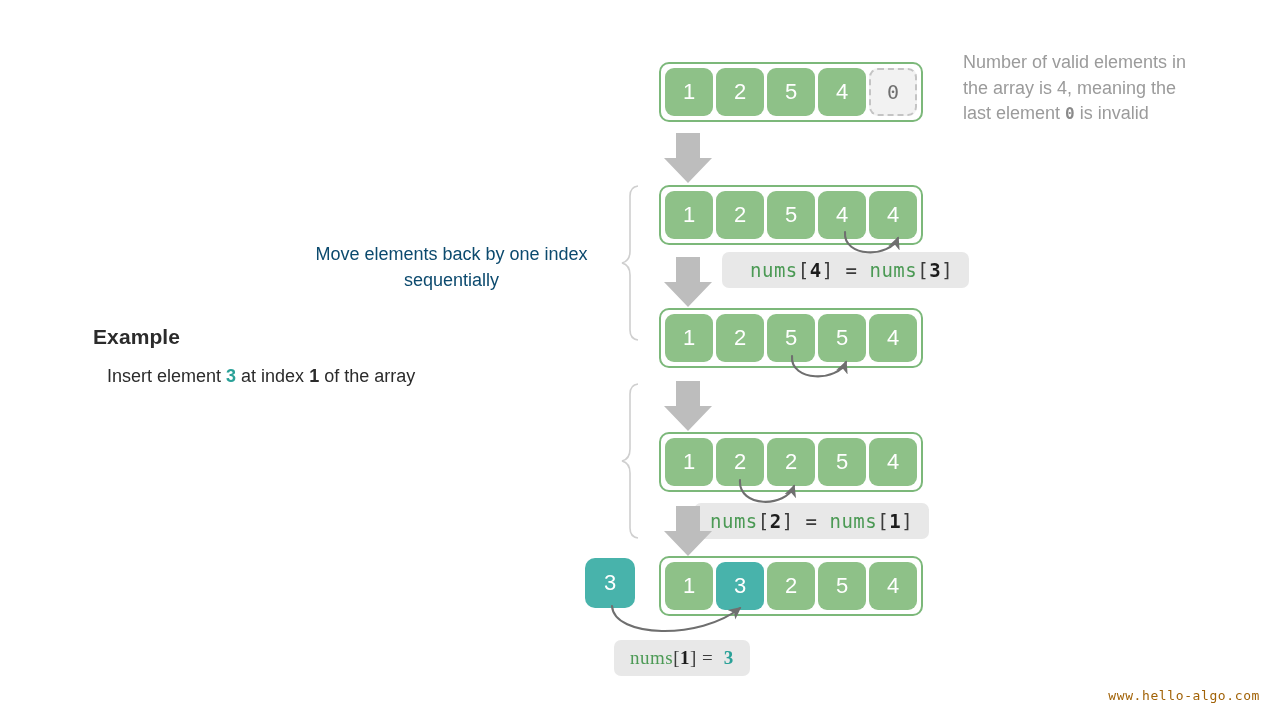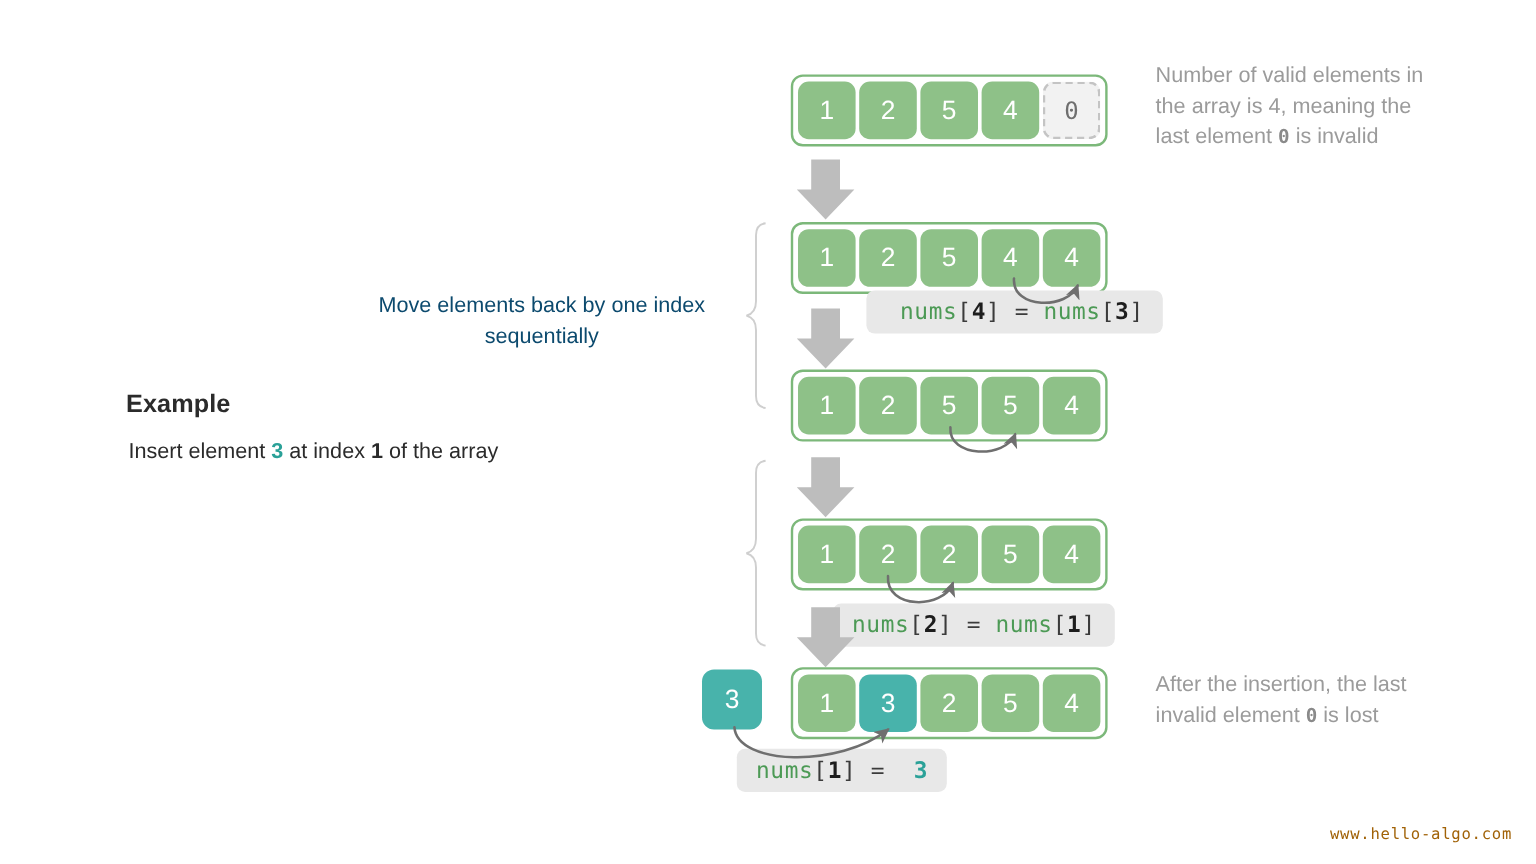--- a/index.html
+++ b/index.html
@@ -26,21 +26,21 @@
     position: absolute;
     left: 93px;
     top: 325px;
     width: 470px;
   }
   .example-title {
     font-size: 21px;
     font-weight: bold;
     color: #2b2b2b;
     letter-spacing: 0.1px;
-    margin: 0 0 16px 12px;
+    margin: 0 0 16px 0;
   }
   .example-desc {
     font-size: 18px;
     color: #2b2b2b;
     margin: 14px;
     line-height: 1.3;
   }
   .tealnum {
     color: #2aa198;
     font-weight: bold;
@@ -172,24 +172,20 @@
   </div>
 
   <div class="move-note">Move elements back by one index sequentially</div>
 
   <div class="annot annot-1">
     <span>Number of valid elements in</span><br>
     <span>the array is 4, meaning the</span><br>
     <span>last element </span><span class="mono-b">0</span><span> is invalid</span>
   </div>
 
-  <div class="annot annot-2">
-    <span>After the insertion, the last</span><br>
-    <span>invalid element </span><span class="mono-b">0</span><span> is lost</span>
-  </div>
 
   <div class="array" style="left:659px; top:62px;">
     <div class="cell">1</div>
     <div class="cell">2</div>
     <div class="cell">5</div>
     <div class="cell">4</div>
     <div class="cell invalid">0</div>
   </div>
 
   <div class="array" style="left:659px; top:185px;">
@@ -219,26 +215,26 @@
   <div class="standalone" style="left:585px; top:558px;">3</div>
 
   <div class="array" style="left:659px; top:556px;">
     <div class="cell">1</div>
     <div class="cell teal">3</div>
     <div class="cell">2</div>
     <div class="cell">5</div>
     <div class="cell">4</div>
   </div>
 
-  <div class="chip" style="left:722px; top:242px;padding-left:28px;"><span class="v">nums</span><span class="br">[</span><span class="idx">4</span><span class="br">]</span>&nbsp;<span class="eq">=</span>&nbsp;<span class="v">nums</span><span class="br">[</span><span class="idx">3</span><span class="br">]</span></div>
+  <div class="chip" style="left:722px; top:252px;padding-left:28px;"><span class="v">nums</span><span class="br">[</span><span class="idx">4</span><span class="br">]</span>&nbsp;<span class="eq">=</span>&nbsp;<span class="v">nums</span><span class="br">[</span><span class="idx">3</span><span class="br">]</span></div>
 
 
   <div class="chip" style="left:694px; top:503px;"><span class="v">nums</span><span class="br">[</span><span class="idx">2</span><span class="br">]</span>&nbsp;<span class="eq">=</span>&nbsp;<span class="v">nums</span><span class="br">[</span><span class="idx">1</span><span class="br">]</span></div>
 
-  <div class="chip" style="left:614px; top:624px;"><span class="v">nums</span><span class="br">[</span><span class="idx">1</span><span class="br">]</span>&nbsp;<span class="eq">=</span>&nbsp;&nbsp;<span class="tealv">3</span></div>
+  <div class="chip" style="left:614px; top:640px;font-family:Liberation Serif, serif;"><span class="v">nums</span><span class="br">[</span><span class="idx">1</span><span class="br">]</span>&nbsp;<span class="eq">=</span>&nbsp;&nbsp;<span class="tealv">3</span></div>
 
   <svg class="overlay" viewBox="0 0 1280 720">
     <defs>
       <marker id="curvehead" markerWidth="7" markerHeight="7" refX="5.2" refY="3.3" orient="auto">
         <path d="M0,0.4 L6,3.3 L0,6.2 L1.6,3.3 Z" fill="#6f6f6f"></path>
       </marker>
     </defs>
 
     <g>
       <path d="M676,133 h24 v25 h12 l-24,25 l-24,-25 h12 z" fill="#bdbdbd"></path>

